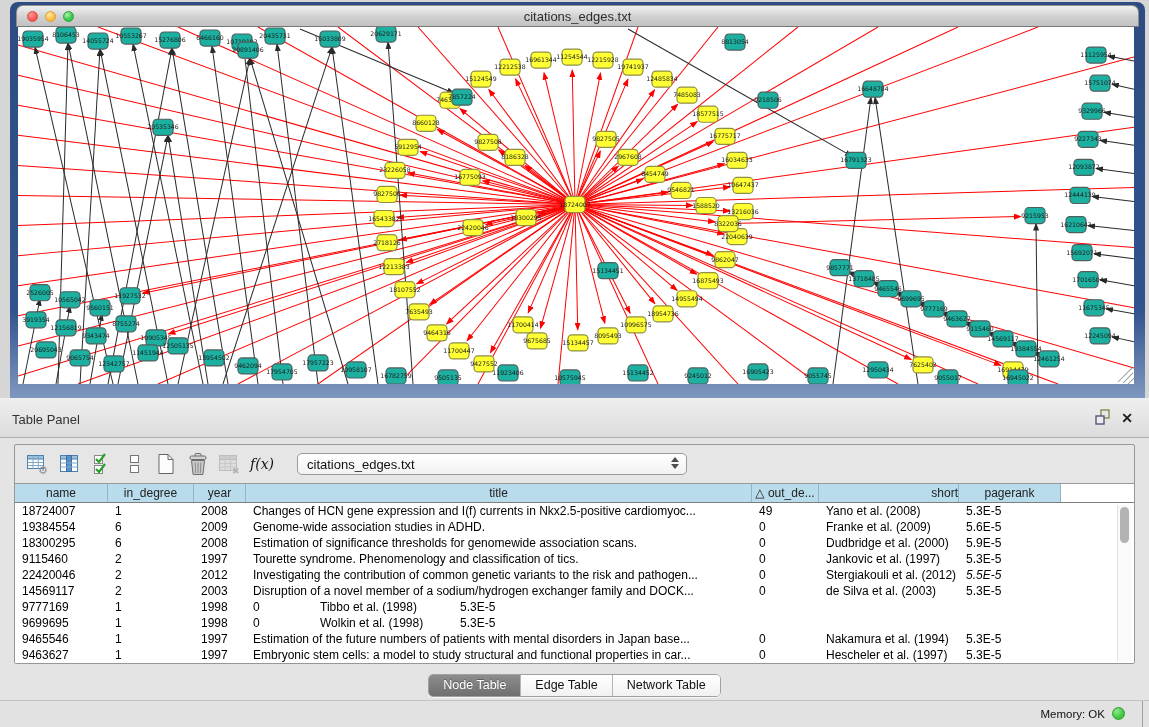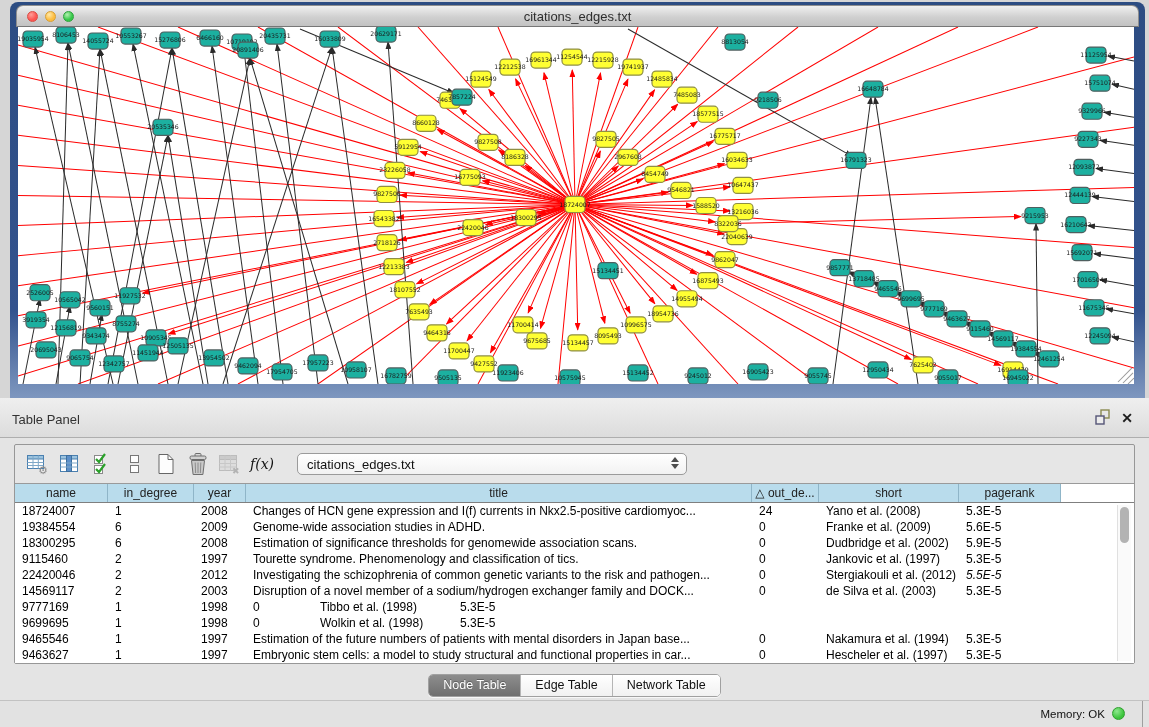--- a/index.html
+++ b/index.html
@@ -801,65 +801,65 @@
               <i class="dn"></i>
             </span>
         </div>
       </div>
       <div class="thead" id="thead">
           <div class="th" style="width: 93px;">name</div>
           <div class="th" style="width: 86px;">in_degree</div>
           <div class="th" style="width: 52px;">year</div>
           <div class="th" style="width: 506px;">title</div>
           <div class="th" style="width: 67px;">△ out_de...</div>
-          <div class="th" style="width: 140px;">short</div>
+          <div class="th" style="width: 140px; text-align: right;">short</div>
           <div class="th" style="width: 102px;">pagerank</div>
         </div>
       <div class="tbody" id="tbody">
         <div class="tr">
             <div class="td" style="width: 93px;">18724007</div>
             <div class="td" style="width: 86px;">1</div>
             <div class="td" style="width: 52px;">2008</div>
             <div class="td" style="width: 506px;">Changes of HCN gene expression and I(f) currents in Nkx2.5-positive cardiomyoc...</div>
-            <div class="td" style="width: 67px;">24</div>
+            <div class="td" style="width: 67px;">49</div>
             <div class="td" style="width: 140px;">Yano et al. (2008)</div>
             <div class="td" style="width: 102px;">5.3E-5</div>
           </div>
           <div class="tr">
             <div class="td" style="width: 93px;">19384554</div>
             <div class="td" style="width: 86px;">6</div>
             <div class="td" style="width: 52px;">2009</div>
             <div class="td" style="width: 506px;">Genome-wide association studies in ADHD.</div>
             <div class="td" style="width: 67px;">0</div>
             <div class="td" style="width: 140px;">Franke et al. (2009)</div>
             <div class="td" style="width: 102px;">5.6E-5</div>
           </div>
           <div class="tr">
             <div class="td" style="width: 93px;">18300295</div>
             <div class="td" style="width: 86px;">6</div>
             <div class="td" style="width: 52px;">2008</div>
             <div class="td" style="width: 506px;">Estimation of significance thresholds for genomewide association scans.</div>
             <div class="td" style="width: 67px;">0</div>
-            <div class="td" style="width: 140px;">Dudbridge et al. (2002)</div>
+            <div class="td" style="width: 140px;">Dudbridge et al. (2000)</div>
             <div class="td" style="width: 102px;">5.9E-5</div>
           </div>
           <div class="tr">
             <div class="td" style="width: 93px;">9115460</div>
             <div class="td" style="width: 86px;">2</div>
             <div class="td" style="width: 52px;">1997</div>
             <div class="td" style="width: 506px;">Tourette syndrome. Phenomenology and classification of tics.</div>
             <div class="td" style="width: 67px;">0</div>
             <div class="td" style="width: 140px;">Jankovic et al. (1997)</div>
             <div class="td" style="width: 102px;">5.3E-5</div>
           </div>
           <div class="tr">
             <div class="td" style="width: 93px;">22420046</div>
             <div class="td" style="width: 86px;">2</div>
             <div class="td" style="width: 52px;">2012</div>
-            <div class="td" style="width: 506px;">Investigating the schizophrenia of common genetic variants to the risk and pathogen...</div>
+            <div class="td" style="width: 506px;">Investigating the contribution of common genetic variants to the risk and pathogen...</div>
             <div class="td" style="width: 67px;">0</div>
             <div class="td" style="width: 140px;">Stergiakouli et al. (2012)</div>
             <div class="td" style="width: 102px; font-style: italic;">5.5E-5</div>
           </div>
           <div class="tr">
             <div class="td" style="width: 93px;">14569117</div>
             <div class="td" style="width: 86px;">2</div>
             <div class="td" style="width: 52px;">2003</div>
             <div class="td" style="width: 506px;">Disruption of a novel member of a sodium/hydrogen exchanger family and DOCK...</div>
             <div class="td" style="width: 67px;">0</div>

